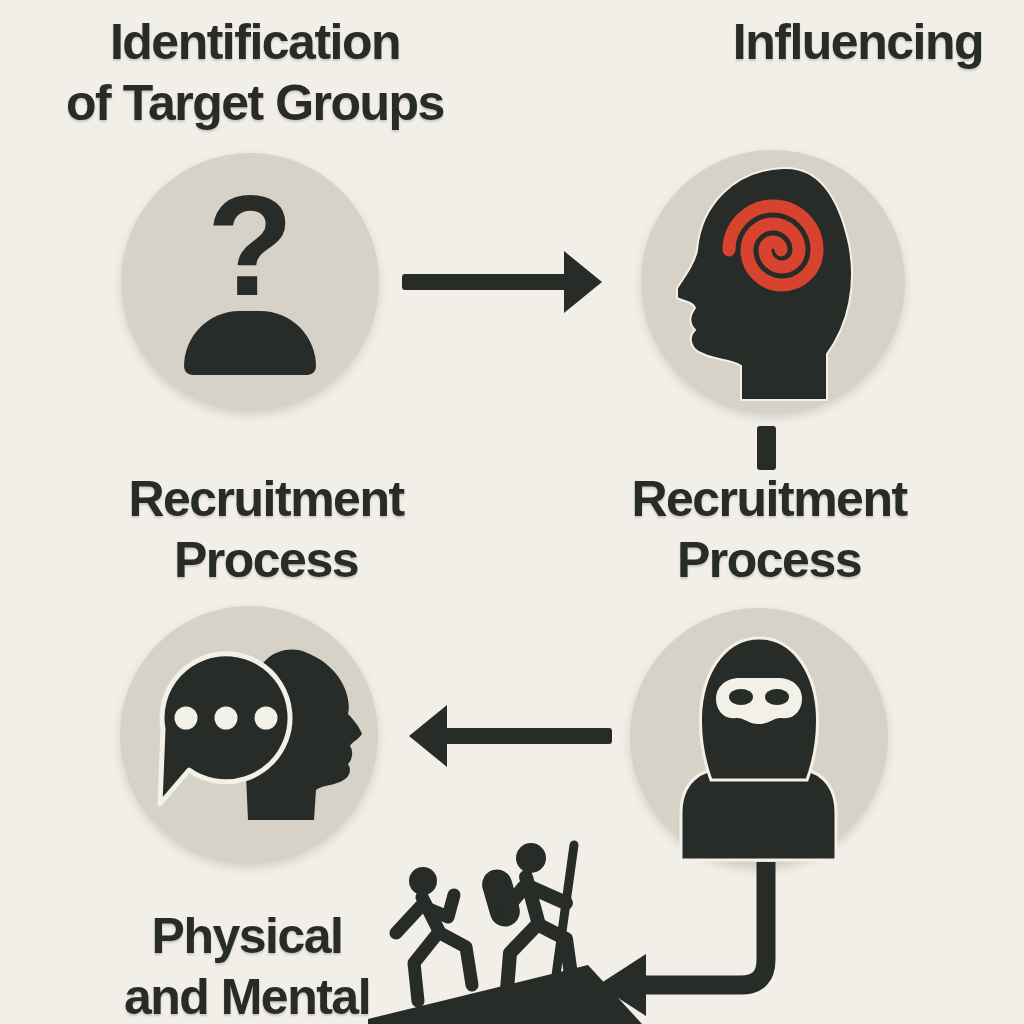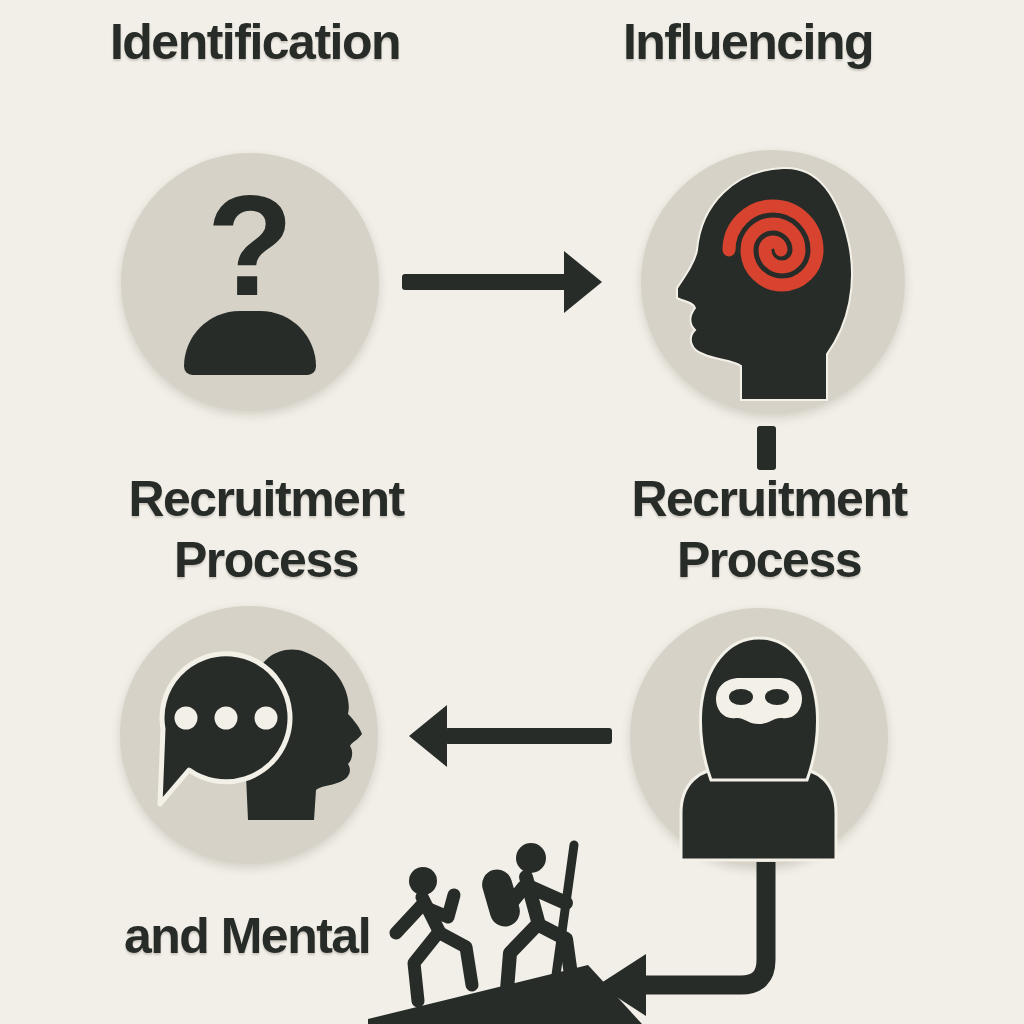--- a/index.html
+++ b/index.html
@@ -52,23 +52,24 @@
   }
   .abs{position:absolute;}
 </style>
 </head>
 <body>
 
 <div class="canvas">
 
   <div class="title" style="left:15px;top:12px;width:480px;">
     <div>Identification</div>
-  </div>
-
-  <div class="title" style="left:513px;top:12px;width:470px;">
+    <div>of Target Groups</div>
+  </div>
+
+  <div class="title" style="left:513px;top:12px;width:470px;text-align:right;">
     <div>Influencing</div>
   </div>
 
   <div class="node-circle" style="left:121px;top:153px;width:258px;height:258px;">
     <div class="q-icon">
       <div class="q-mark">?</div>
       <div class="q-body"></div>
     </div>
   </div>
 
@@ -156,20 +157,21 @@
                C 144 109, 140 116, 129 116
                C 118 116, 114 109, 106 110
                C 94 112, 86 102, 86 91
                C 86 80, 94 70, 110 70 Z"></path>
       <ellipse cx="111" cy="89" rx="12" ry="8" fill="var(--ink)"></ellipse>
       <ellipse cx="147" cy="89" rx="12" ry="8" fill="var(--ink)"></ellipse>
     </svg>
   </div>
 
   <div class="title" style="left:7px;top:906px;width:480px;">
+    <div>Physical</div>
     <div>and Mental</div>
   </div>
 
   <svg class="abs" style="left:360px;top:835px;" width="290" height="189" viewBox="0 0 290 189">
     <polygon fill="var(--ink)" points="8,184 228,130 282,189 8,189"></polygon>
 
     <g stroke="var(--ink)" stroke-width="13" stroke-linecap="round" stroke-linejoin="round" fill="none">
       <circle cx="63" cy="46" r="14" fill="var(--ink)" stroke="none"></circle>
       <path d="M 62 62 L 80 98"></path>
       <path d="M 62 70 L 36 98"></path>

